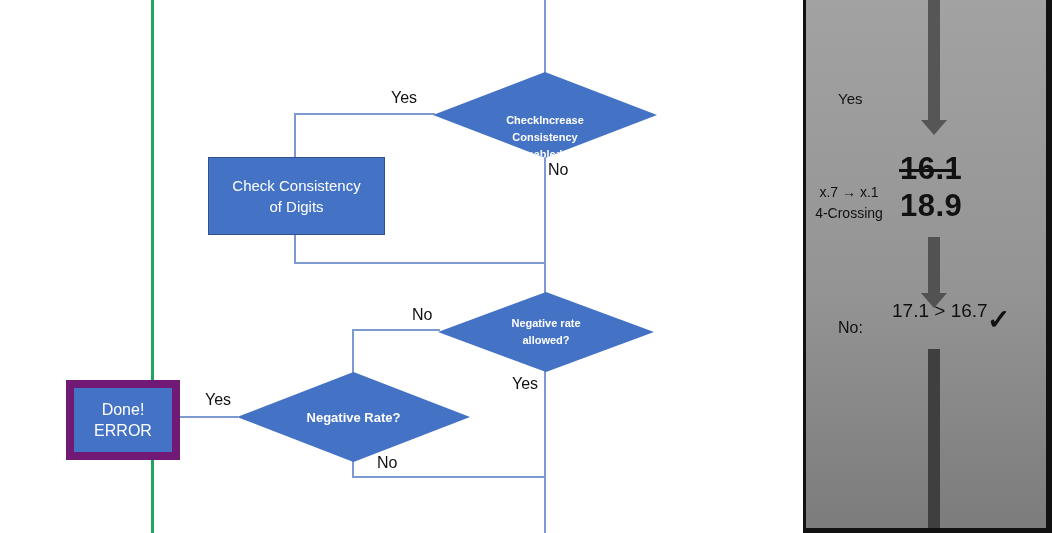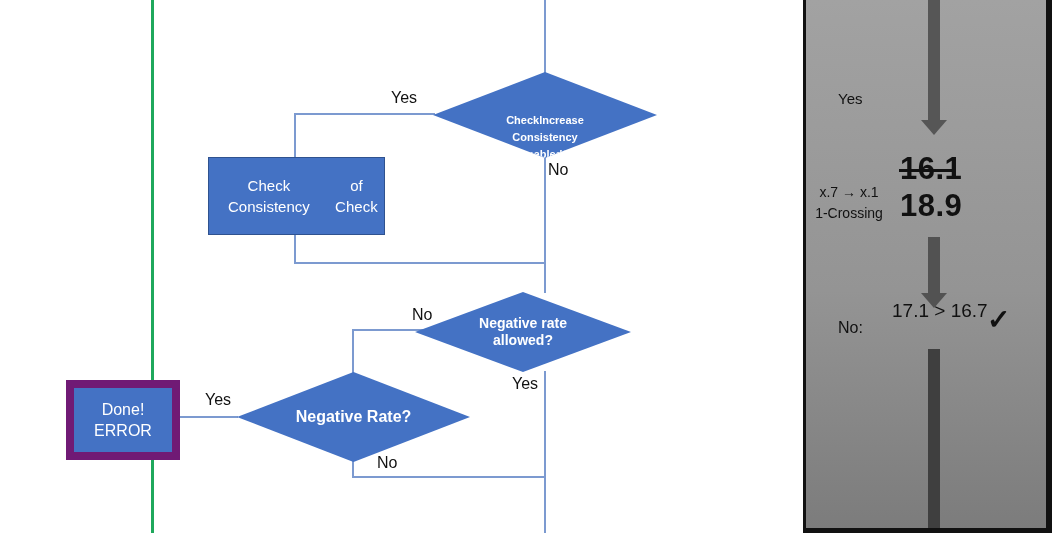--- a/index.html
+++ b/index.html
@@ -13,26 +13,26 @@
   #green-line{position:absolute;left:151px;top:0;width:3px;height:533px;background:#1FA85C;z-index:1;}
   
   .diamond{
     position:absolute;background:#4472C4;z-index:2;
     clip-path:polygon(50% 0,100% 50%,50% 100%,0 50%);
     display:flex;align-items:center;justify-content:center;text-align:center;
     color:#fff;font-weight:600;
   }
   #diamond-1{left:433px;top:72px;width:224px;height:86px;font-size:11px;line-height:17px;}
   #diamond-1 .dtext{width:112px;margin-top:44px;}
-  #diamond-2{left:415px;top:292px;width:216px;height:80px;font-size:14px;line-height:17px;}
+  #diamond-2{left:438px;top:292px;width:216px;height:80px;font-size:11px;line-height:17px;}
   #diamond-2 .dtext{width:96px;}
-  #diamond-3{left:237px;top:372px;width:233px;height:90px;font-size:16px;}
+  #diamond-3{left:237px;top:372px;width:233px;height:90px;font-size:13px;}
   .proc{
     position:absolute;background:#4472C4;border:1px solid #2F528F;z-index:2;
-    display:flex;flex-direction:row;align-items:center;justify-content:center;
+    display:flex;flex-direction:column;align-items:center;justify-content:center;
     color:#fff;text-align:center;
   }
   #process-1{left:208px;top:157px;width:175px;height:76px;font-size:15px;line-height:21px;}
   #done-box{
     position:absolute;left:66px;top:380px;width:98px;height:64px;z-index:4;
     background:#4472C4;border:8px solid #701a75;
     display:flex;flex-direction:column;align-items:center;justify-content:center;
     color:#fff;font-size:16px;line-height:21px;text-align:center;
   }
   
@@ -85,21 +85,21 @@
   <div class="cline" style="left:172px;top:416px;width:66px;height:2px;"></div>
   <div class="cline" style="left:352px;top:461px;width:2px;height:17px;"></div>
   <div class="cline" style="left:352px;top:476px;width:194px;height:2px;"></div>
 
   <div id="diamond-1" class="diamond">
     <span class="dtext">CheckIncrease Consistency enabled?</span>
   </div>
 
   <div id="process-1" class="proc">
     <span>Check Consistency</span>
-    <span>of Check</span>
+    <span>of Digits</span>
   </div>
 
   <div id="diamond-2" class="diamond">
     <span class="dtext">Negative rate allowed?</span>
   </div>
 
   <div id="diamond-3" class="diamond">
     <span class="dtext">Negative Rate?</span>
   </div>
 
@@ -116,21 +116,21 @@
   <span id="label-no-3" class="blabel">No</span>
 
   <div id="side-panel">
     <div id="arrow1-shaft" class="ashaft"></div>
     <div id="arrow1-head" class="ahead"></div>
 
     <span id="panel-yes">Yes</span>
 
     <div id="rule-text">
       <div>x.7 → x.1</div>
-      <div>1-Crossing</div>
+      <div>4-Crossing</div>
     </div>
 
     <div id="value-block">
       <div class="numline">
         <span>16.1</span>
         <span id="strike-line"></span>
       </div>
       <div class="numline">
         <span>18.9</span>
       </div>

